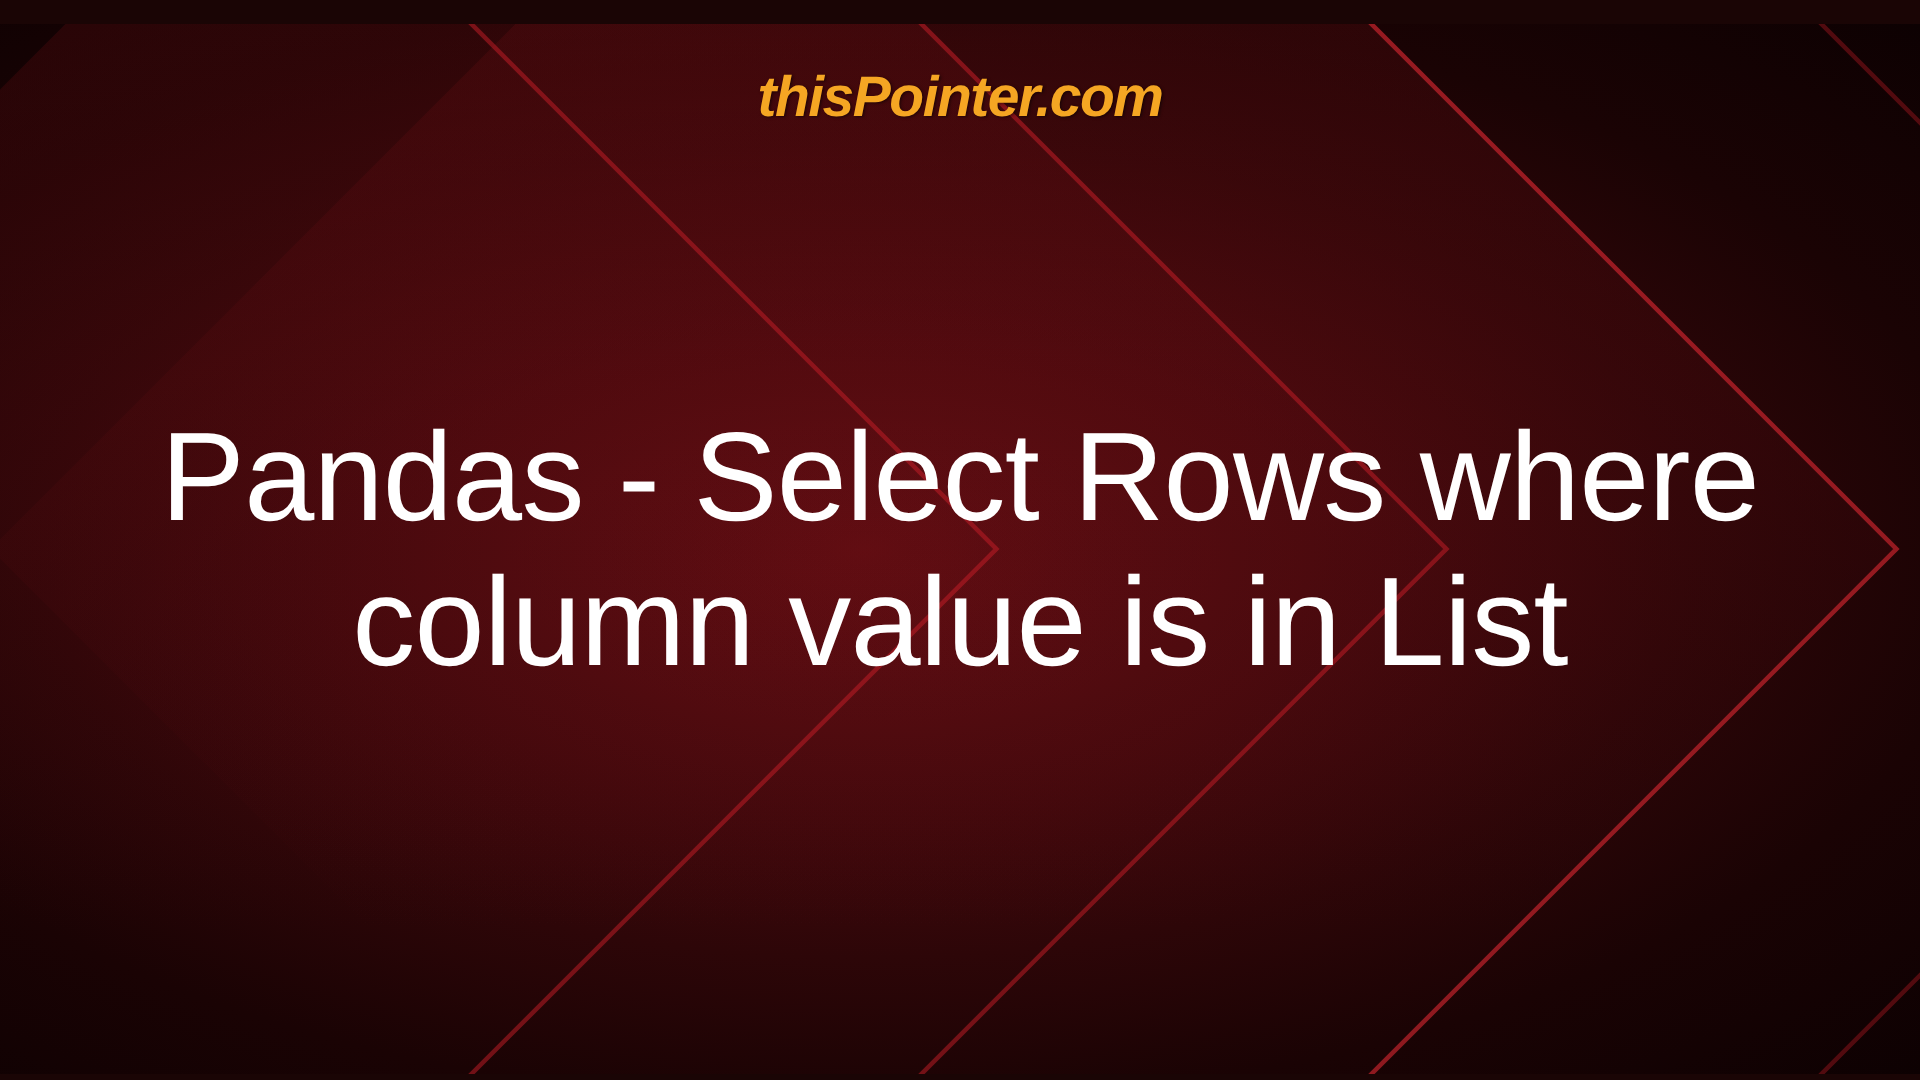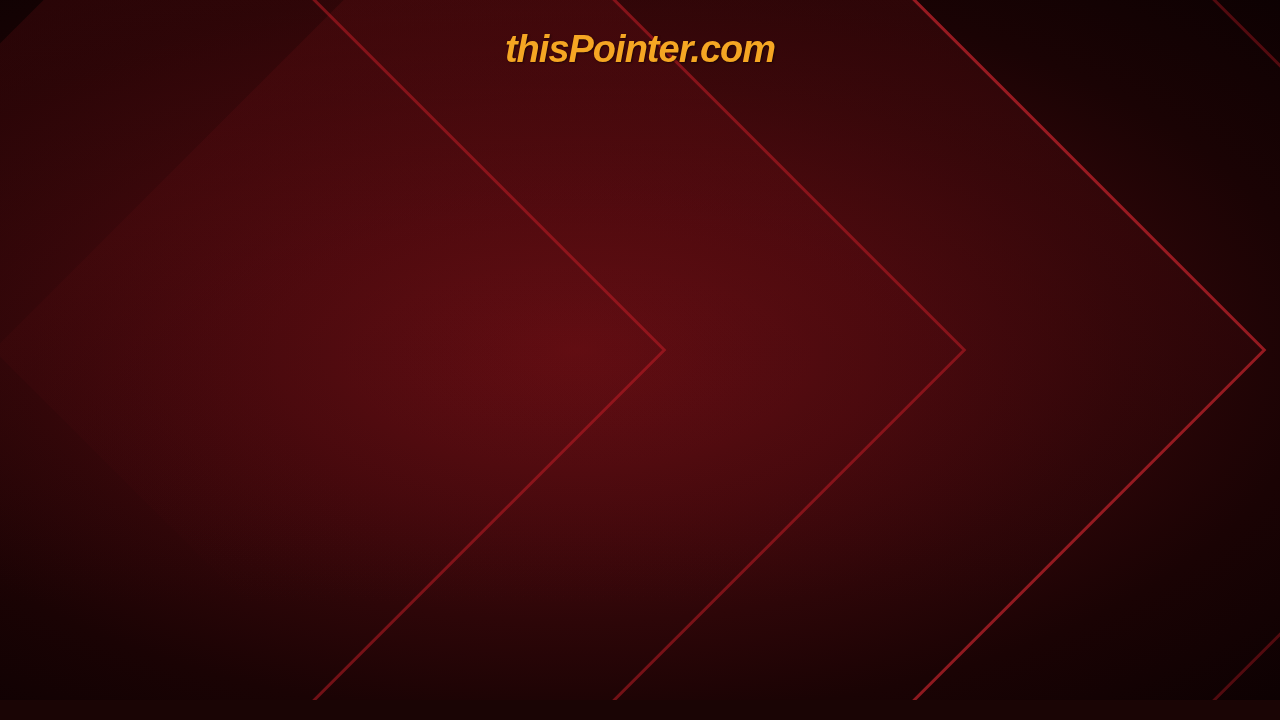--- a/index.html
+++ b/index.html
@@ -16,20 +16,21 @@
       background: #1a0505;
       position: relative;
     }
     
     .banner {
       width: 1280px;
       height: 700px;
       position: relative;
       background: radial-gradient(ellipse at 45% 50%, #6b0f14 0%, #4a0a0e 30%, #2d0608 55%, #1a0304 75%, #0d0102 100%);
       overflow: hidden;
+      margin-top: 16px;
     }
     
     .chevron {
       position: absolute;
       width: 900px;
       height: 900px;
       top: 50%;
       transform: translateY(-50%) rotate(45deg);
       border-right: 3px solid rgba(200, 30, 40, 0.5);
       border-top: 3px solid rgba(200, 30, 40, 0.5);
@@ -91,13 +92,14 @@
   <div class="chevron-fill f2"></div>
   <div class="chevron-fill f1"></div>
   <div class="chevron c1"></div>
   <div class="chevron c2"></div>
   <div class="chevron c3"></div>
   <div class="chevron c4"></div>
   <div class="chevron c5"></div>
 
   <div class="site-logo">thisPointer.com</div>
 
+  <div class="main-title">Pandas - Select Rows where column value is in List</div>
 </div>
 
 </body></html>

